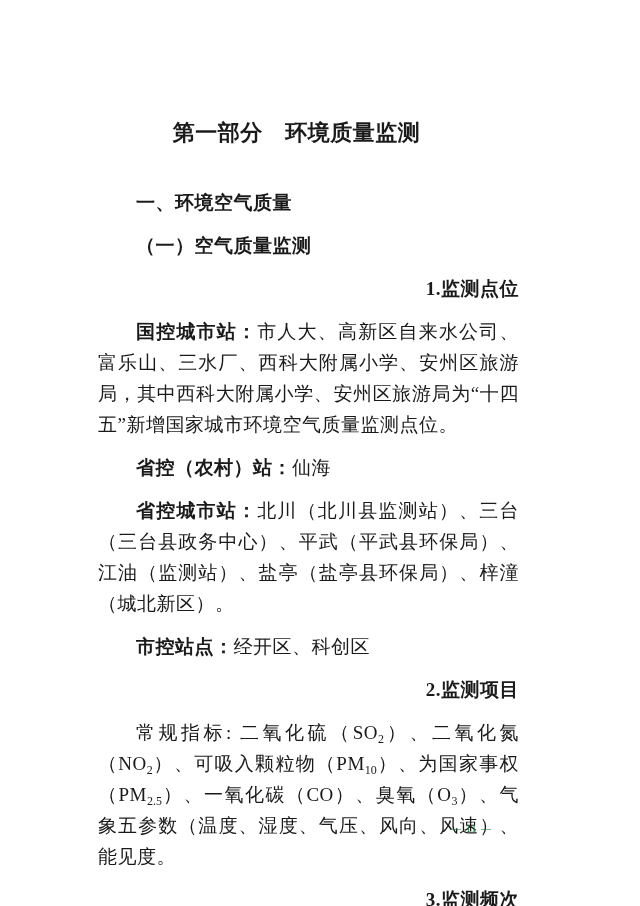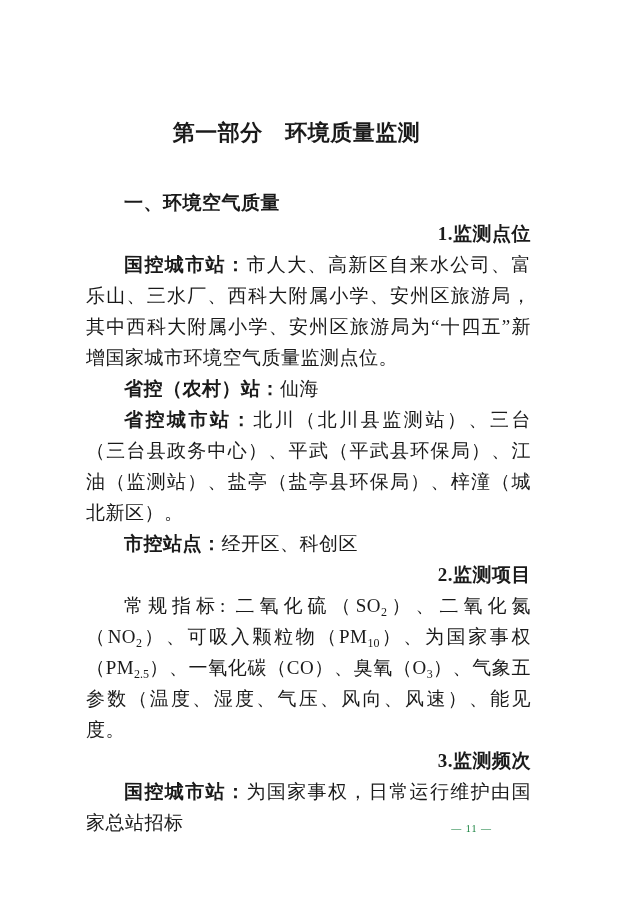--- a/index.html
+++ b/index.html
@@ -22,21 +22,21 @@
     font-family: "Liberation Sans", "DejaVu Sans", sans-serif;
     font-weight: bold;
     font-size: 22px;
     line-height: 31px;
     text-align: center;
     letter-spacing: 0.5px;
     margin: 0 0 39px -24px; 
     white-space: nowrap;
   }
   .para {
-    margin: 0;
+    margin: 12px;
     font-size: 19px;
     line-height: 31px;
     text-align: justify;
     text-indent: 2em;
     letter-spacing: 0.5px;
   }
   .para.section-heading {
     font-family: "Liberation Sans", "DejaVu Sans", sans-serif;
     font-weight: bold;
     text-align: left;
@@ -69,20 +69,21 @@
   }
 </style>
 </head>
 <body>
 
 <div class="page">
   <h1 class="doc-title">第一部分　环境质量监测</h1>
 
   <div id="doc-body">
       <p class="para section-heading"><span class="run-b">一、环境空气质量</span></p>
+      <p class="para sub-heading"><span class="run-b">（一）空气质量监测</span></p>
       <p class="para numbered-heading"><span class="run-b">1.监测点位</span></p>
       <p class="para body"><span class="run-b">国控城市站：</span><span>市人大、高新区自来水公司、富乐山、三水厂、西科大附属小学、安州区旅游局，其中西科大附属小学、安州区旅游局为“十四五”新增国家城市环境空气质量监测点位。</span></p>
       <p class="para body"><span class="run-b">省控（农村）站：</span><span>仙海</span></p>
       <p class="para body"><span class="run-b">省控城市站：</span><span>北川（北川县监测站）、三台（三台县政务中心）、平武（平武县环保局）、江油（监测站）、盐亭（盐亭县环保局）、梓潼（城北新区）。</span></p>
       <p class="para body"><span class="run-b">市控站点：</span><span>经开区、科创区</span></p>
       <p class="para numbered-heading"><span class="run-b">2.监测项目</span></p>
       <p class="para body"><span>常规指标: 二氧化硫（SO</span><sub>2</sub><span>）、二氧化氮（NO</span><sub>2</sub><span>）、可吸入颗粒物（PM</span><sub>10</sub><span>）、为国家事权（PM</span><sub>2.5</sub><span>）、一氧化碳（CO）、臭氧（O</span><sub>3</sub><span>）、气象五参数（温度、湿度、气压、风向、风速）、能见度。</span></p>
       <p class="para numbered-heading"><span class="run-b">3.监测频次</span></p>
       <p class="para body"><span class="run-b">国控城市站：</span><span>为国家事权，日常运行维护由国家总站招标</span></p>
     </div>

